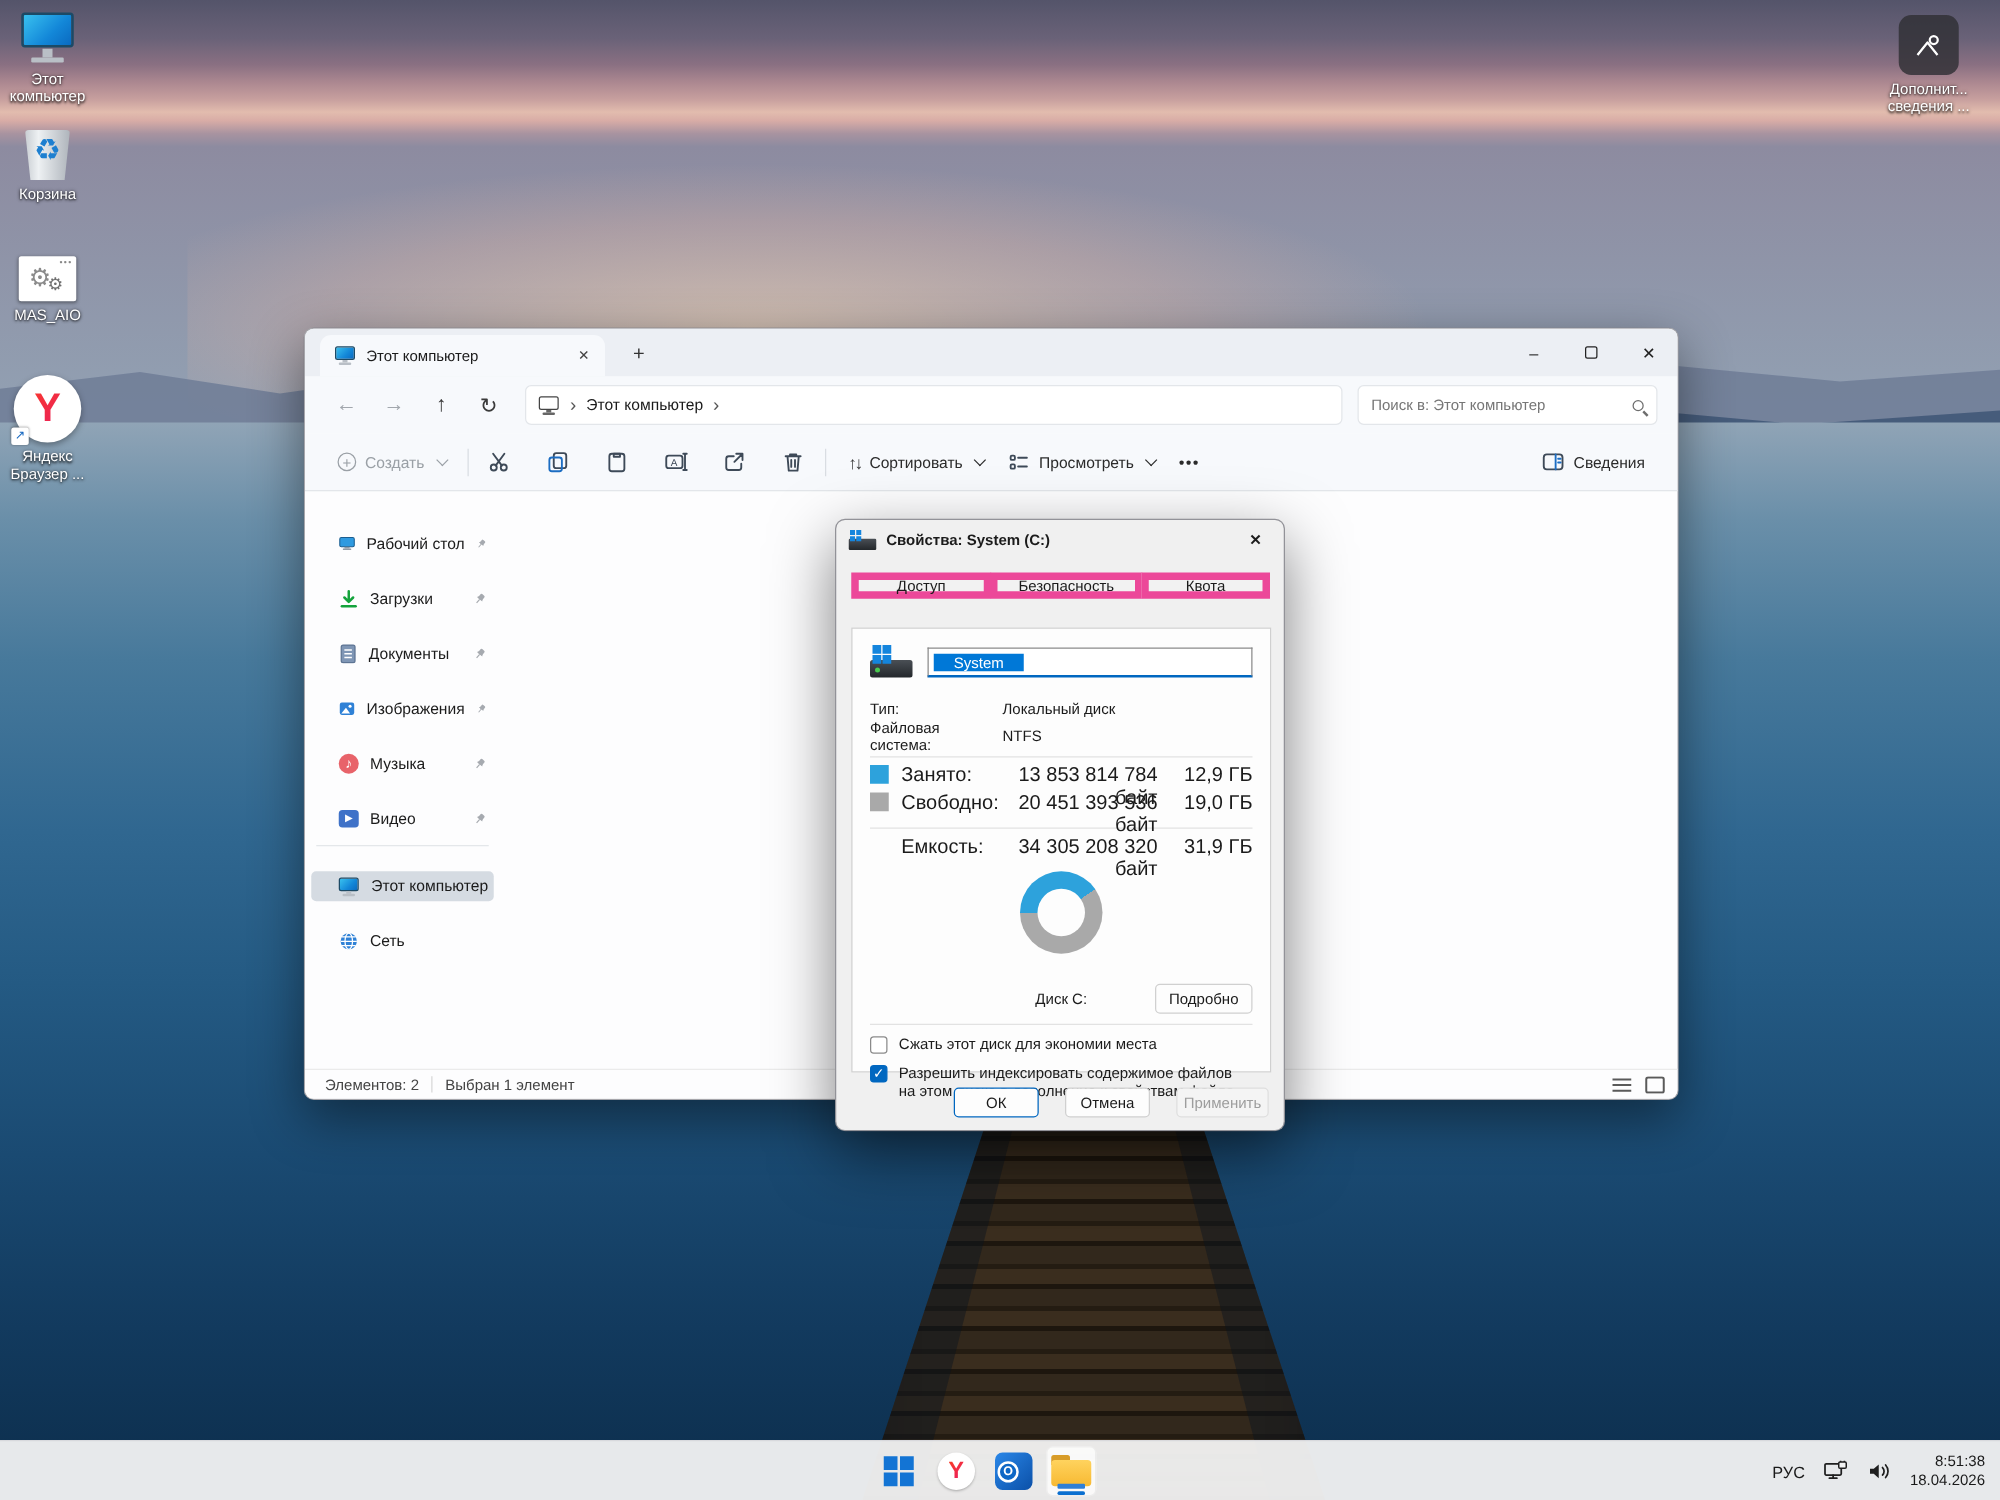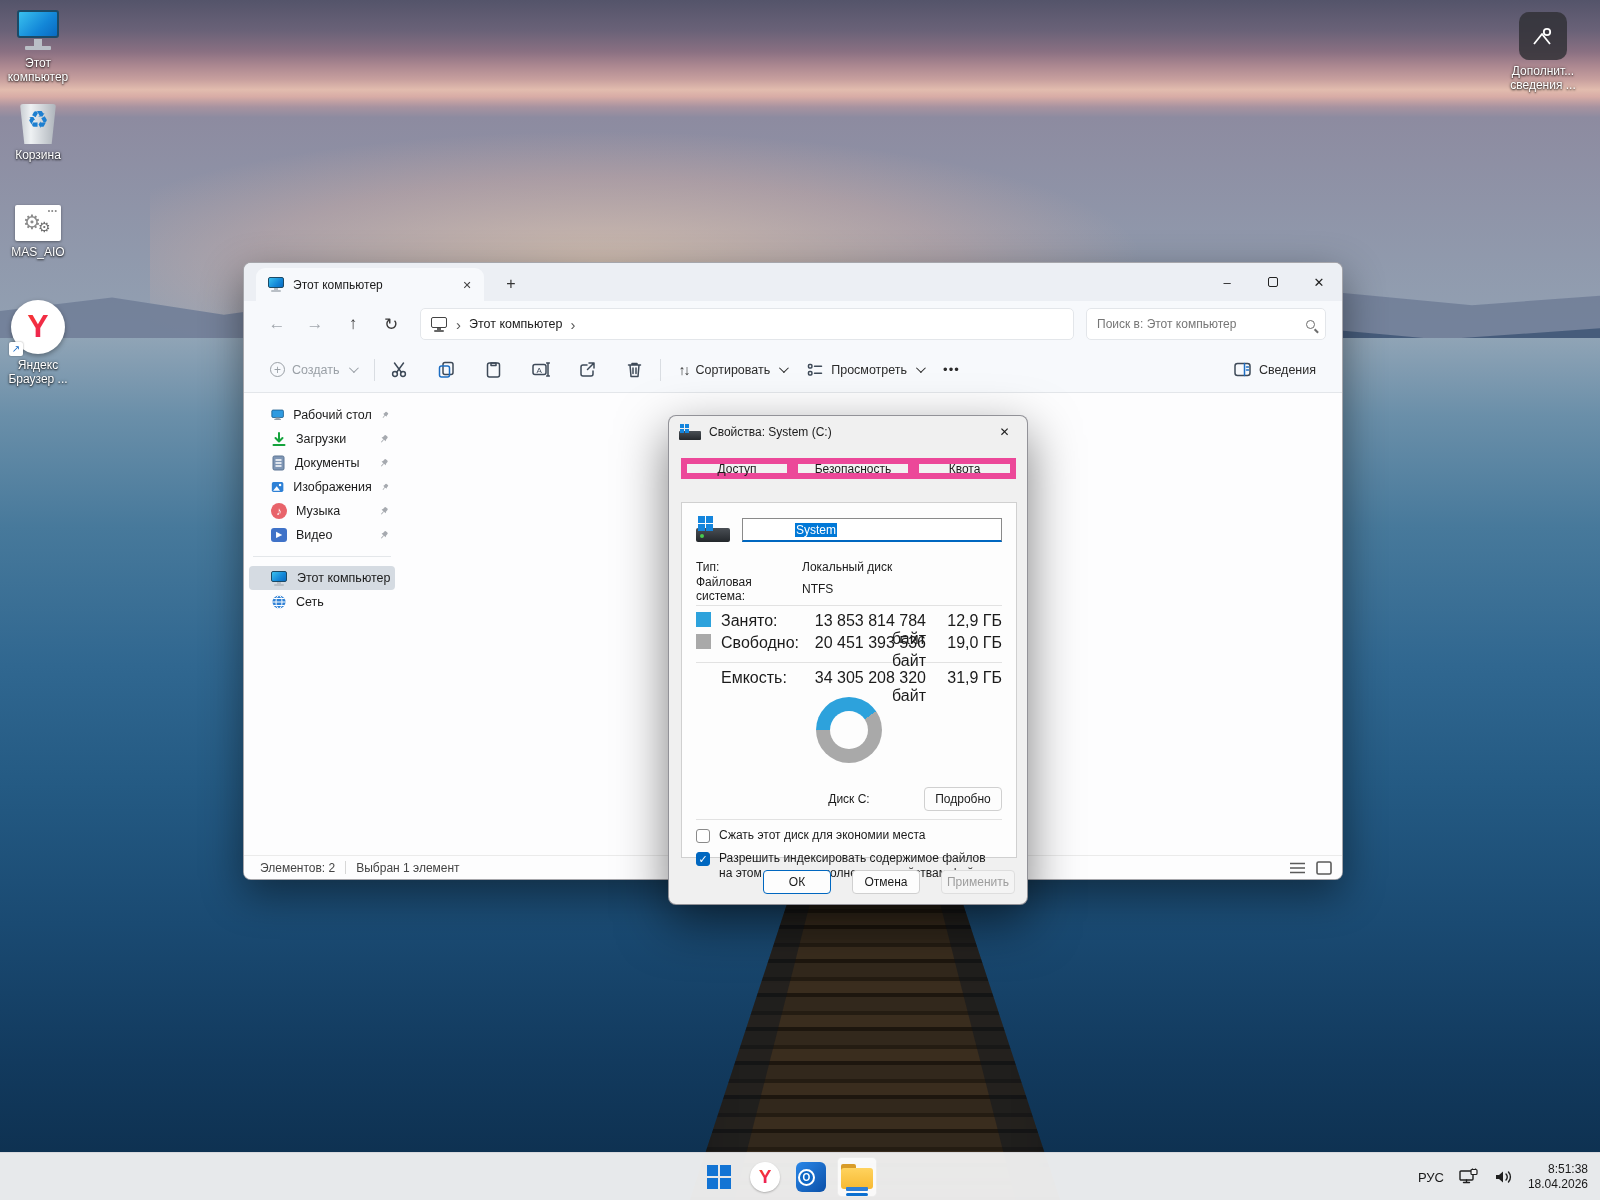--- a/index.html
+++ b/index.html
@@ -74,21 +74,21 @@
   .tb-item.dis { color:#9aa0a6; }
   .tb-sep { width:1px; height:22px; background:#d9dde2; margin:0 8px; }
   .tb-ico { width:34px; height:34px; display:flex; align-items:center; justify-content:center; border-radius:5px; }
   .cgrp { display:flex; gap:13px; align-items:center; }
   .plus-circle { width:15px; height:15px; border:1.4px solid #9aa0a6; border-radius:50%; display:flex; align-items:center; justify-content:center; font-size:12px; line-height:1; color:#9aa0a6; }
   .cdown { width:7px; height:7px; border-right:1.4px solid currentColor; border-bottom:1.4px solid currentColor; transform:rotate(45deg) translateY(-2px); margin-left:2px; }
   .sort-arrows { font-size:14px; letter-spacing:-2px; color:#3a3a3a; }
   .spacer { flex:1; }
   .ex-body { display:flex; height:489px; }
   .ex-side { width:156px; padding:10px 5px 0 5px; }
-  .side-item { display:flex; align-items:center; height:24px; padding:0 6px 0 22px; gap:9px; border-radius:4px; position:relative; }
+  .side-item { display:flex; align-items:center; height:24px; padding:0 6px 0 22px; gap:9px; border-radius:4px; position:relative;margin-top:20px; }
   .side-item .lbl { flex:1; font-size:12.5px; color:#1b1b1b; white-space:nowrap; }
   .side-item.sel { background:#d5dbe2; }
   .side-sep { height:1px; background:#e4e7ea; margin:9px 4px; }
   .pin { opacity:.75; }
   .ex-main { flex:1; padding:10px 0 0 12px; position:relative; }
   .grp-hdr { display:flex; align-items:center; gap:7px; color:#15304e; font-size:13.5px; font-weight:bold; padding:4px 0 8px 0; }
   .chev-dn { width:7px; height:7px; border-right:1.6px solid #15304e; border-bottom:1.6px solid #15304e; transform:rotate(45deg); margin-top:-3px; }
   .drive-tile { margin-left:8px; width:238px; height:54px; background:#d7e3ee; border:1px solid #b5cbdd; display:flex; align-items:center; padding:6px 8px; gap:8px; }
   .hdd { width:42px; height:40px; position:relative; flex:none; }
   .hdd .disk { position:absolute; left:0; bottom:4px; width:42px; height:17px; background:linear-gradient(180deg,#4a4f55,#23272b); border-radius:2px; }
@@ -101,21 +101,21 @@
   .drive-fill { height:100%; background:#2e9bd6; }
   .drive-free { font-size:11.5px; color:#1b1b1b; }
   .ex-status { position:absolute; left:0; bottom:0; width:100%; height:24px; border-top:1px solid #ebebeb; background:#fdfdfe;
     display:flex; align-items:center; padding:0 16px; font-size:12px; color:#444; gap:10px; }
   .st-div { width:1px; height:13px; background:#d7d7d7; }
   .view-icons { position:absolute; right:10px; bottom:4px; display:flex; gap:10px; align-items:center; }
 
   
   .dialog { position:absolute; left:668px; top:415px; width:360px; height:490px; background:#f0f0f0; border-radius:8px;
     border:1px solid rgba(70,70,80,.55); box-shadow:0 18px 50px rgba(0,0,0,.5); overflow:hidden; }
-  .dlg-title { height:32px; display:flex; align-items:center; padding:0 0 0 10px; gap:8px; }
+  .dlg-title { height:32px; display:flex; align-items:center; padding:0 0 0 10px; gap:8px;font-weight:bold; }
   .dlg-title .txt { flex:1; font-size:12px; color:#1b1b1b; }
   .dlg-close { width:45px; height:30px; display:flex; align-items:center; justify-content:center; font-size:12px; color:#1b1b1b; }
   .hdd-sm { width:22px; height:16px; position:relative; flex:none; }
   .hdd-sm .disk { position:absolute; left:0; bottom:0; width:22px; height:9px; background:linear-gradient(180deg,#4a4f55,#23272b); border-radius:1px; }
   .hdd-sm .flag { position:absolute; left:1px; top:0; width:9px; height:9px; display:grid; grid-template-columns:4px 4px; grid-template-rows:4px 4px; gap:1px; }
   .hdd-sm .flag i { background:#1485dd; }
   .tabs { position:absolute; left:12px; top:42px; width:336px; }
   .trow { display:flex; }
   .ptab { height:21px; background:#f2f2f2; border:6px solid #ec4899; font-size:12px; color:#1b1b1b;
     display:flex; align-items:center; justify-content:center; margin-right:-1px; }
@@ -124,21 +124,21 @@
   .trow2 .ptab { width:104px; height:23px; } .trow2 .ptab:nth-child(2){ width:102px; } .trow2 .ptab:nth-child(3){ width:131px; }
   .ptab.active { background:#fdfdfd; border-bottom:1px solid #fdfdfd; height:25px; margin-top:-2px; z-index:3; position:relative; }
   .dlg-panel { position:absolute; left:12px; top:86px; width:336px; height:356px; background:#fdfdfd; border:1px solid #d0d0d0; padding:10px 14px; }
   .nrow { display:flex; align-items:center; gap:12px; height:34px; }
   .hdd-md { width:34px; height:28px; position:relative; flex:none; }
   .hdd-md .disk { position:absolute; left:0; bottom:2px; width:34px; height:14px; background:linear-gradient(180deg,#4a4f55,#23272b); border-radius:2px; }
   .hdd-md .led { position:absolute; left:4px; bottom:6px; width:4px; height:4px; border-radius:50%; background:#49c94f; }
   .hdd-md .flag { position:absolute; left:2px; top:0; width:15px; height:15px; display:grid; grid-template-columns:7px 7px; grid-template-rows:7px 7px; gap:1px; }
   .hdd-md .flag i { background:#1485dd; }
   .name-input { flex:1; height:24px; background:#fff; border:1px solid #8a8a8a; border-bottom:2px solid #0067c0; display:flex; align-items:center; padding:0 4px; font-size:12px; }
-  .name-input .selsp { background:#0078d7; color:#fff; padding:0 1px;margin-left:48px; }
+  .name-input .selsp { background:#0078d7; color:#fff; padding:0 16px; }
   .frow { display:flex; height:20px; align-items:center; font-size:12px; color:#1b1b1b; margin-top:2px; }
   .frow .fl { width:106px; }
   .dlg-hr { height:1px; background:#e2e2e2; margin:6px 0; }
   .urow { display:flex; height:22px; font-size:16px; color:#1b1b1b; }
   .ubox { width:15px; height:15px; margin-right:10px; flex:none; }
   .ubox.used { background:#2da2dc; } .ubox.free { background:#a9a9a9; }
   .ulbl { width:88px; }
   .ubytes { flex:1; text-align:right; padding-right:14px; }
   .usize { width:62px; text-align:right; }
   .cap-ind { margin-left:25px; }

